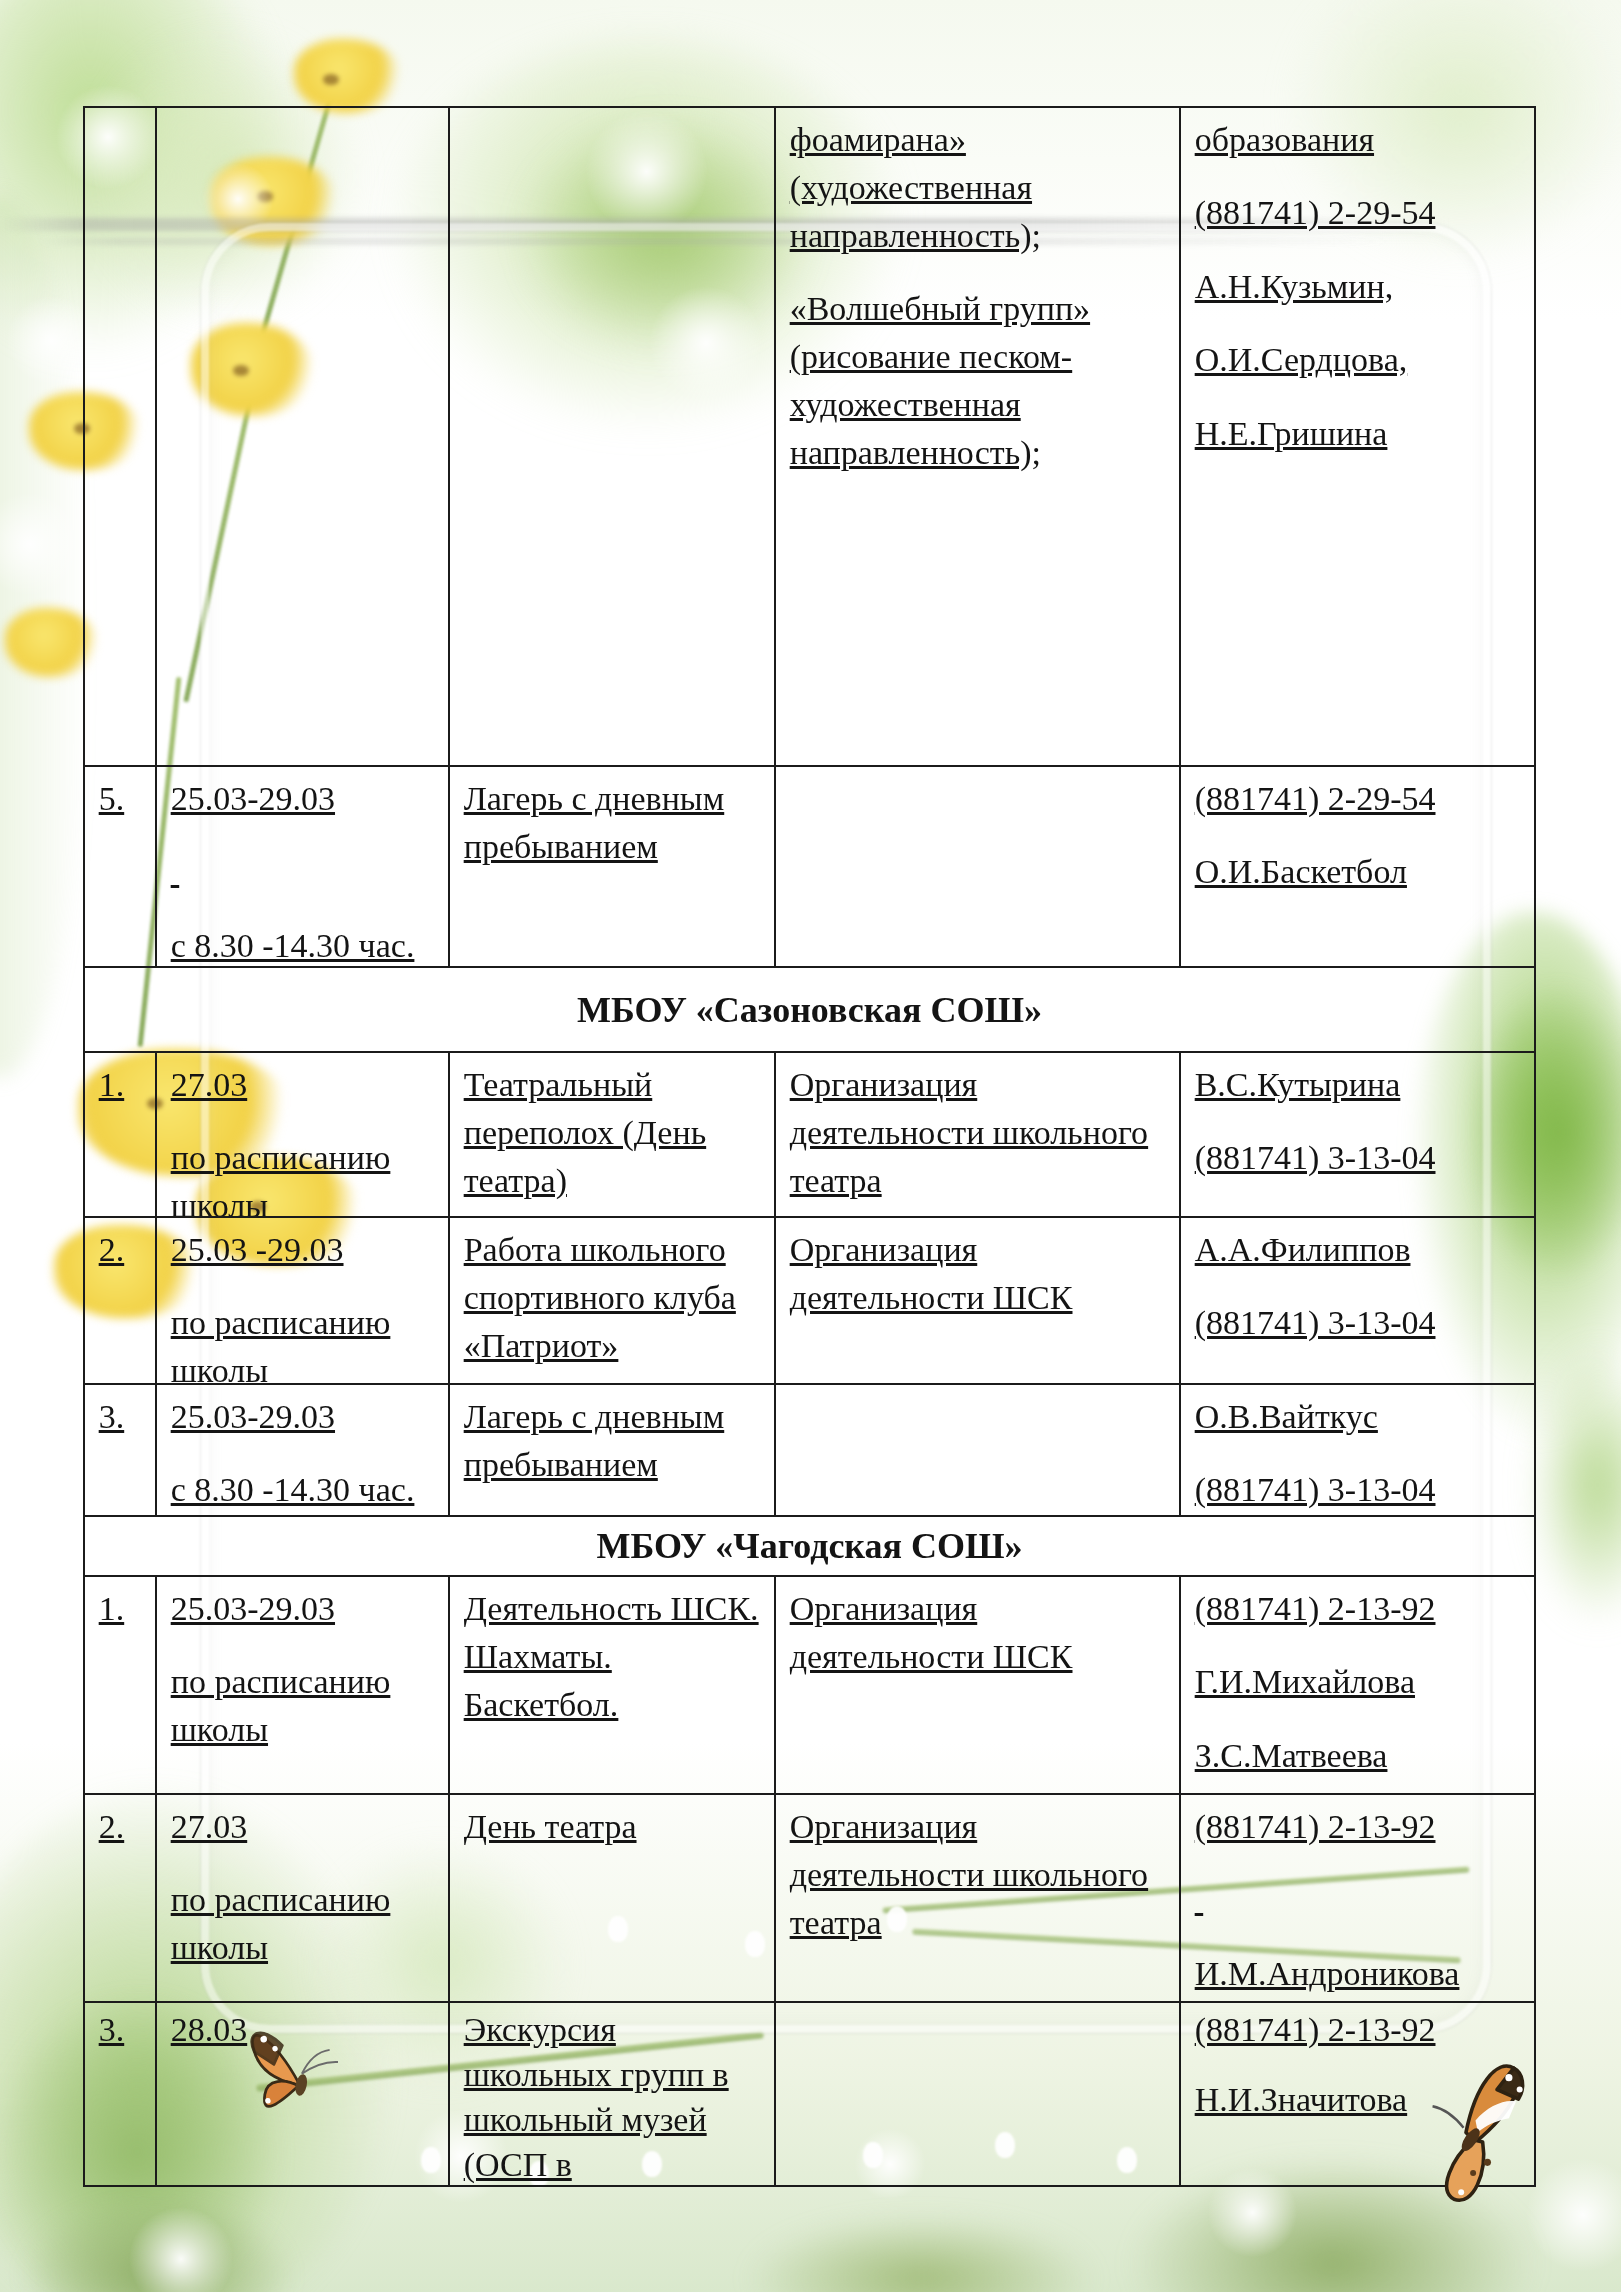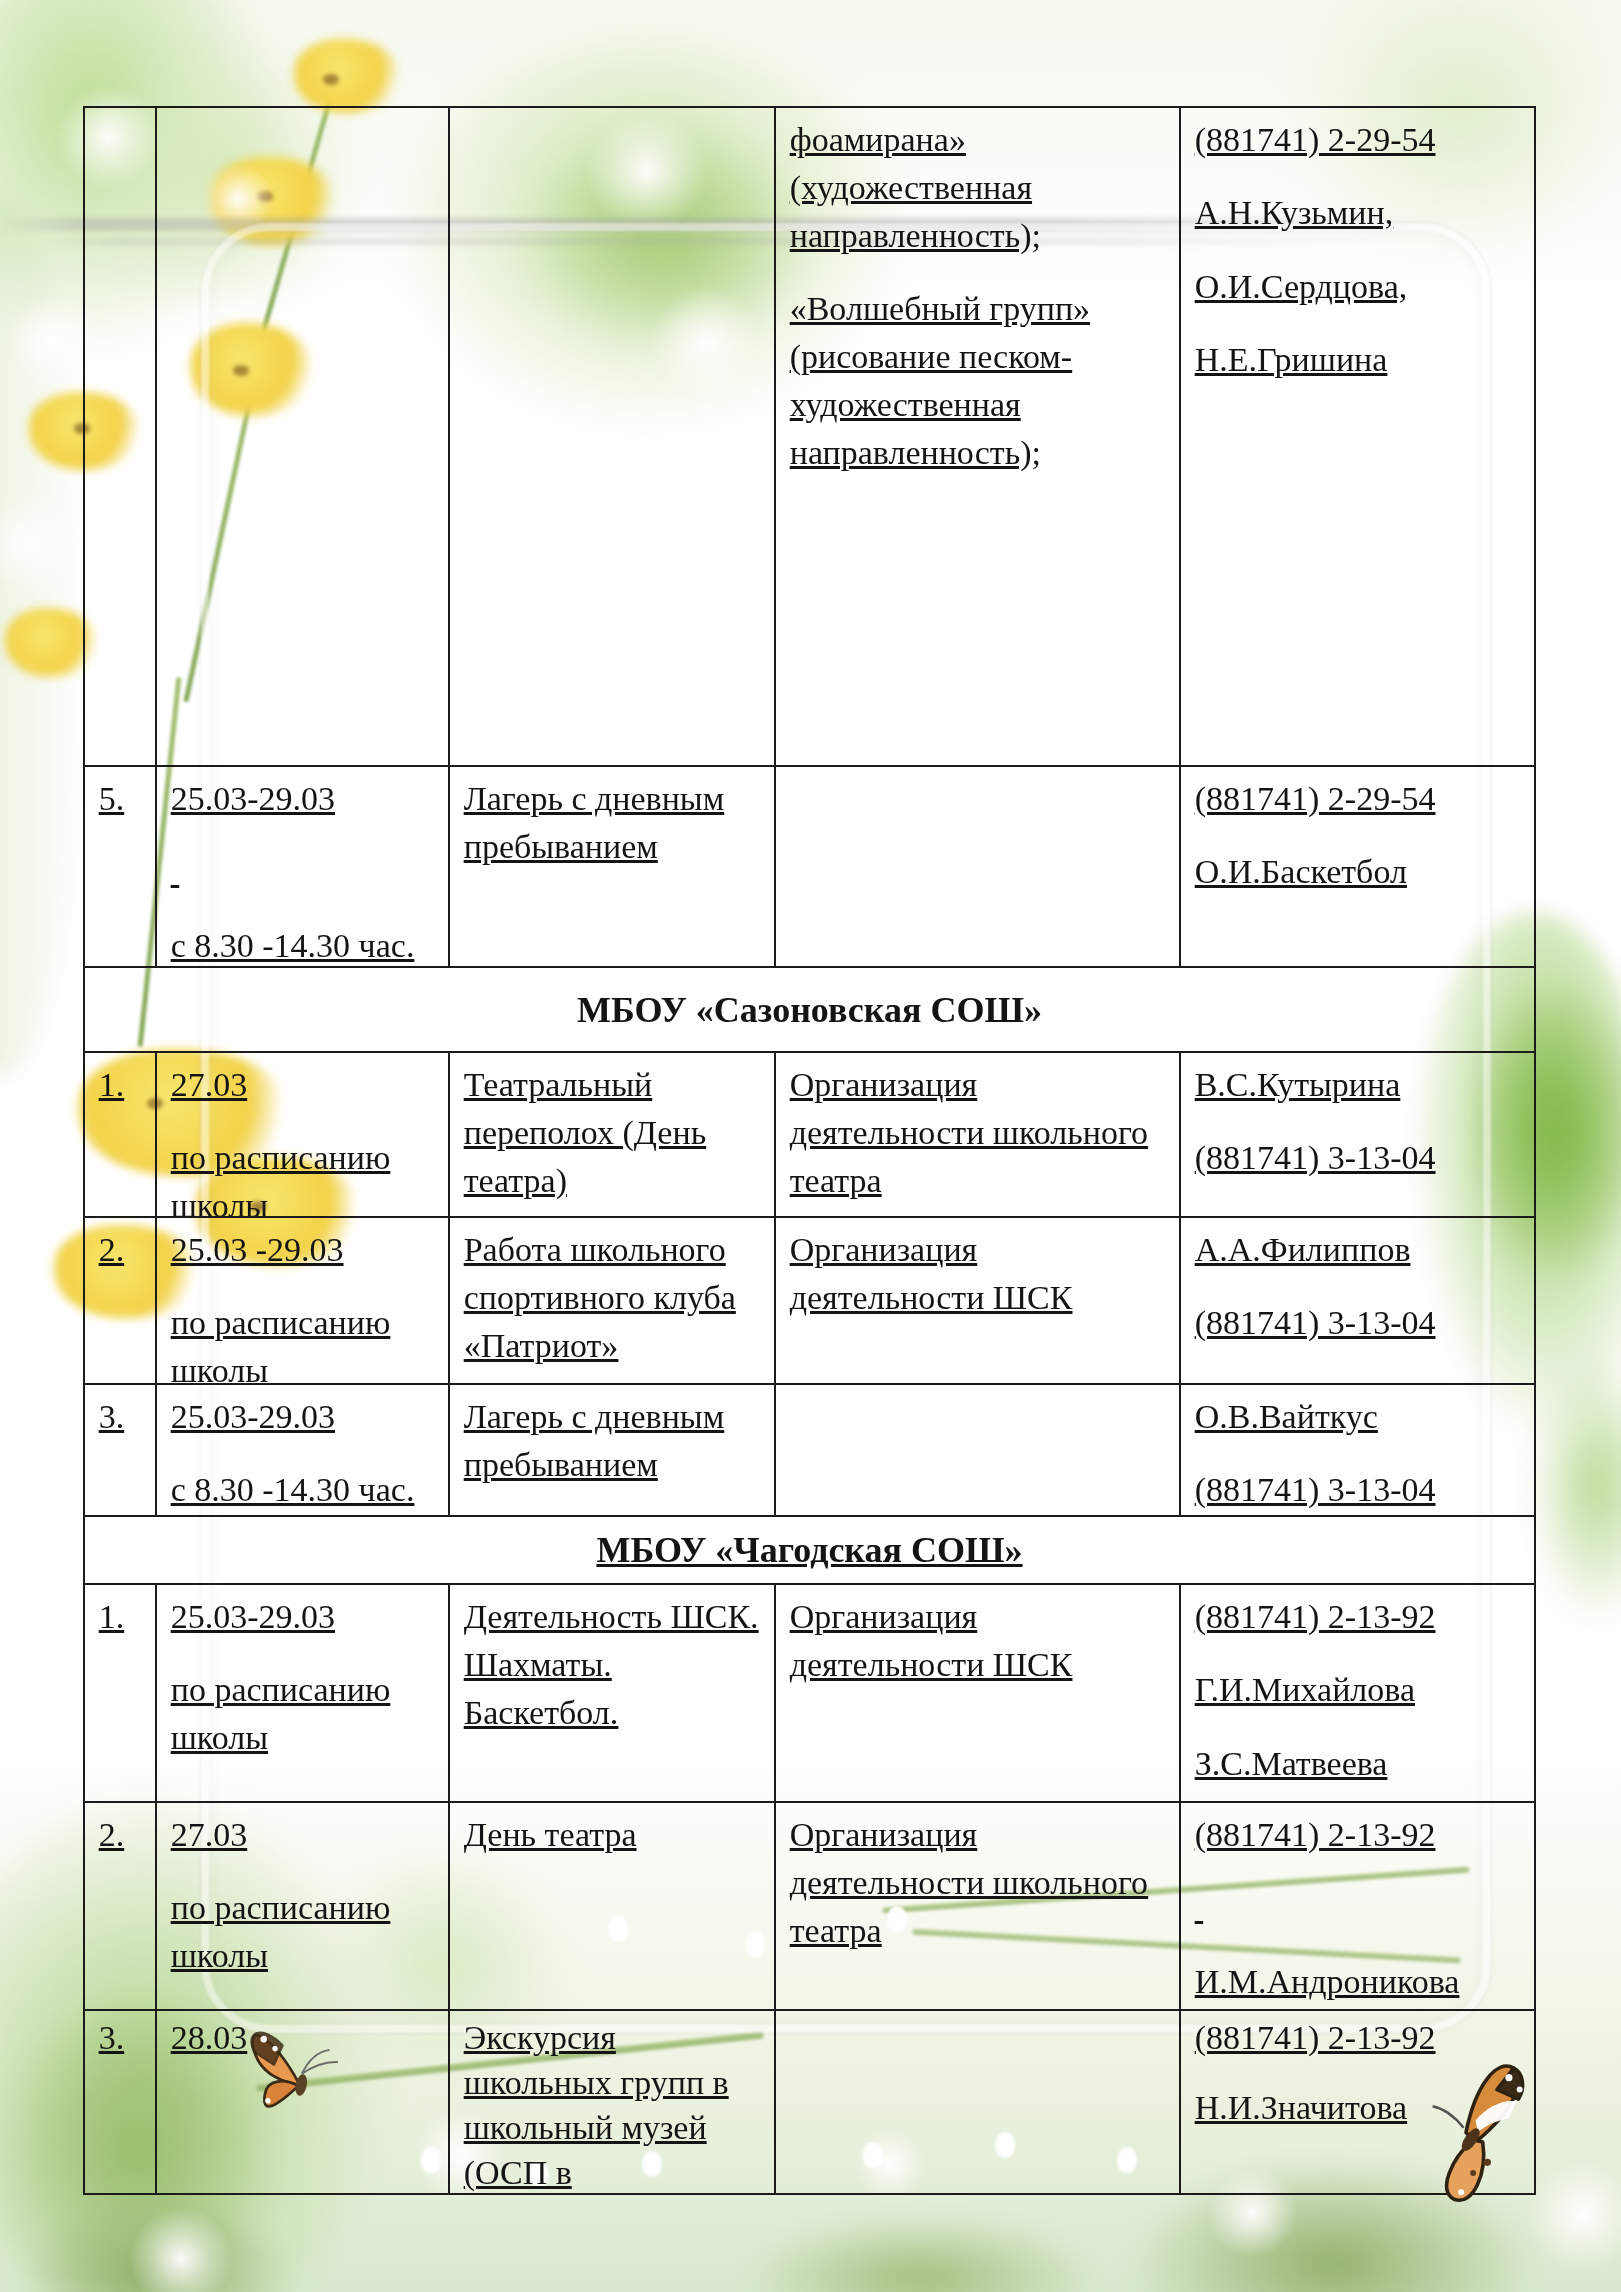--- a/index.html
+++ b/index.html
@@ -86,21 +86,21 @@
     font-size:34px;line-height:48px;
   }
   .tc p{margin:0 0 25.5px 0;}
   .sect{
     display:flex;align-items:center;justify-content:center;
     border-right:2px solid #1b1b1b;border-bottom:2px solid #1b1b1b;box-sizing:border-box;
     font-weight:700;font-size:36px;overflow:hidden;
   }
   .r-cont{height:659px;} .r-5{height:201px;} .r-h1{height:85px;}
   .r-s1{height:165px;} .r-s2{height:167px;} .r-s3{height:132px;}
-  .r-h2{height:68px;text-decoration:underline;} .r-c1{height:218px;} .r-c2{height:208px;} .r-c3{height:184px;}
+  .r-h2{height:60px;} .r-c1{height:218px;} .r-c2{height:208px;} .r-c3{height:184px;}
   .r-c3 .tc{line-height:45px;padding-top:3.9px;}
 </style>
 </head>
 <body>
 
 <div class="dec blob leaf lf1"></div>
 <div class="dec blob leaf lf2"></div>
 <div class="dec blob leaf lf3"></div>
 <div class="dec blob leaf lf4"></div>
 <div class="dec blob leaf lf5"></div>
@@ -163,20 +163,21 @@
 
   <div class="trow r-cont">
     <div class="tc c-num"></div>
     <div class="tc c-date"></div>
     <div class="tc c-act"></div>
     <div class="tc c-desc">
         <p>фоамирана» (художественная направленность);</p>
         <p>«Волшебный групп» (рисование песком- художественная направленность);</p>
       </div>
     <div class="tc c-cont">
+        <p>образования</p>
         <p>(881741) 2-29-54</p>
         <p>А.Н.Кузьмин,</p>
         <p>О.И.Сердцова,</p>
         <p>Н.Е.Гришина</p>
       </div>
   </div>
 
   <div class="trow r-5">
     <div class="tc c-num">5.</div>
     <div class="tc c-date">

